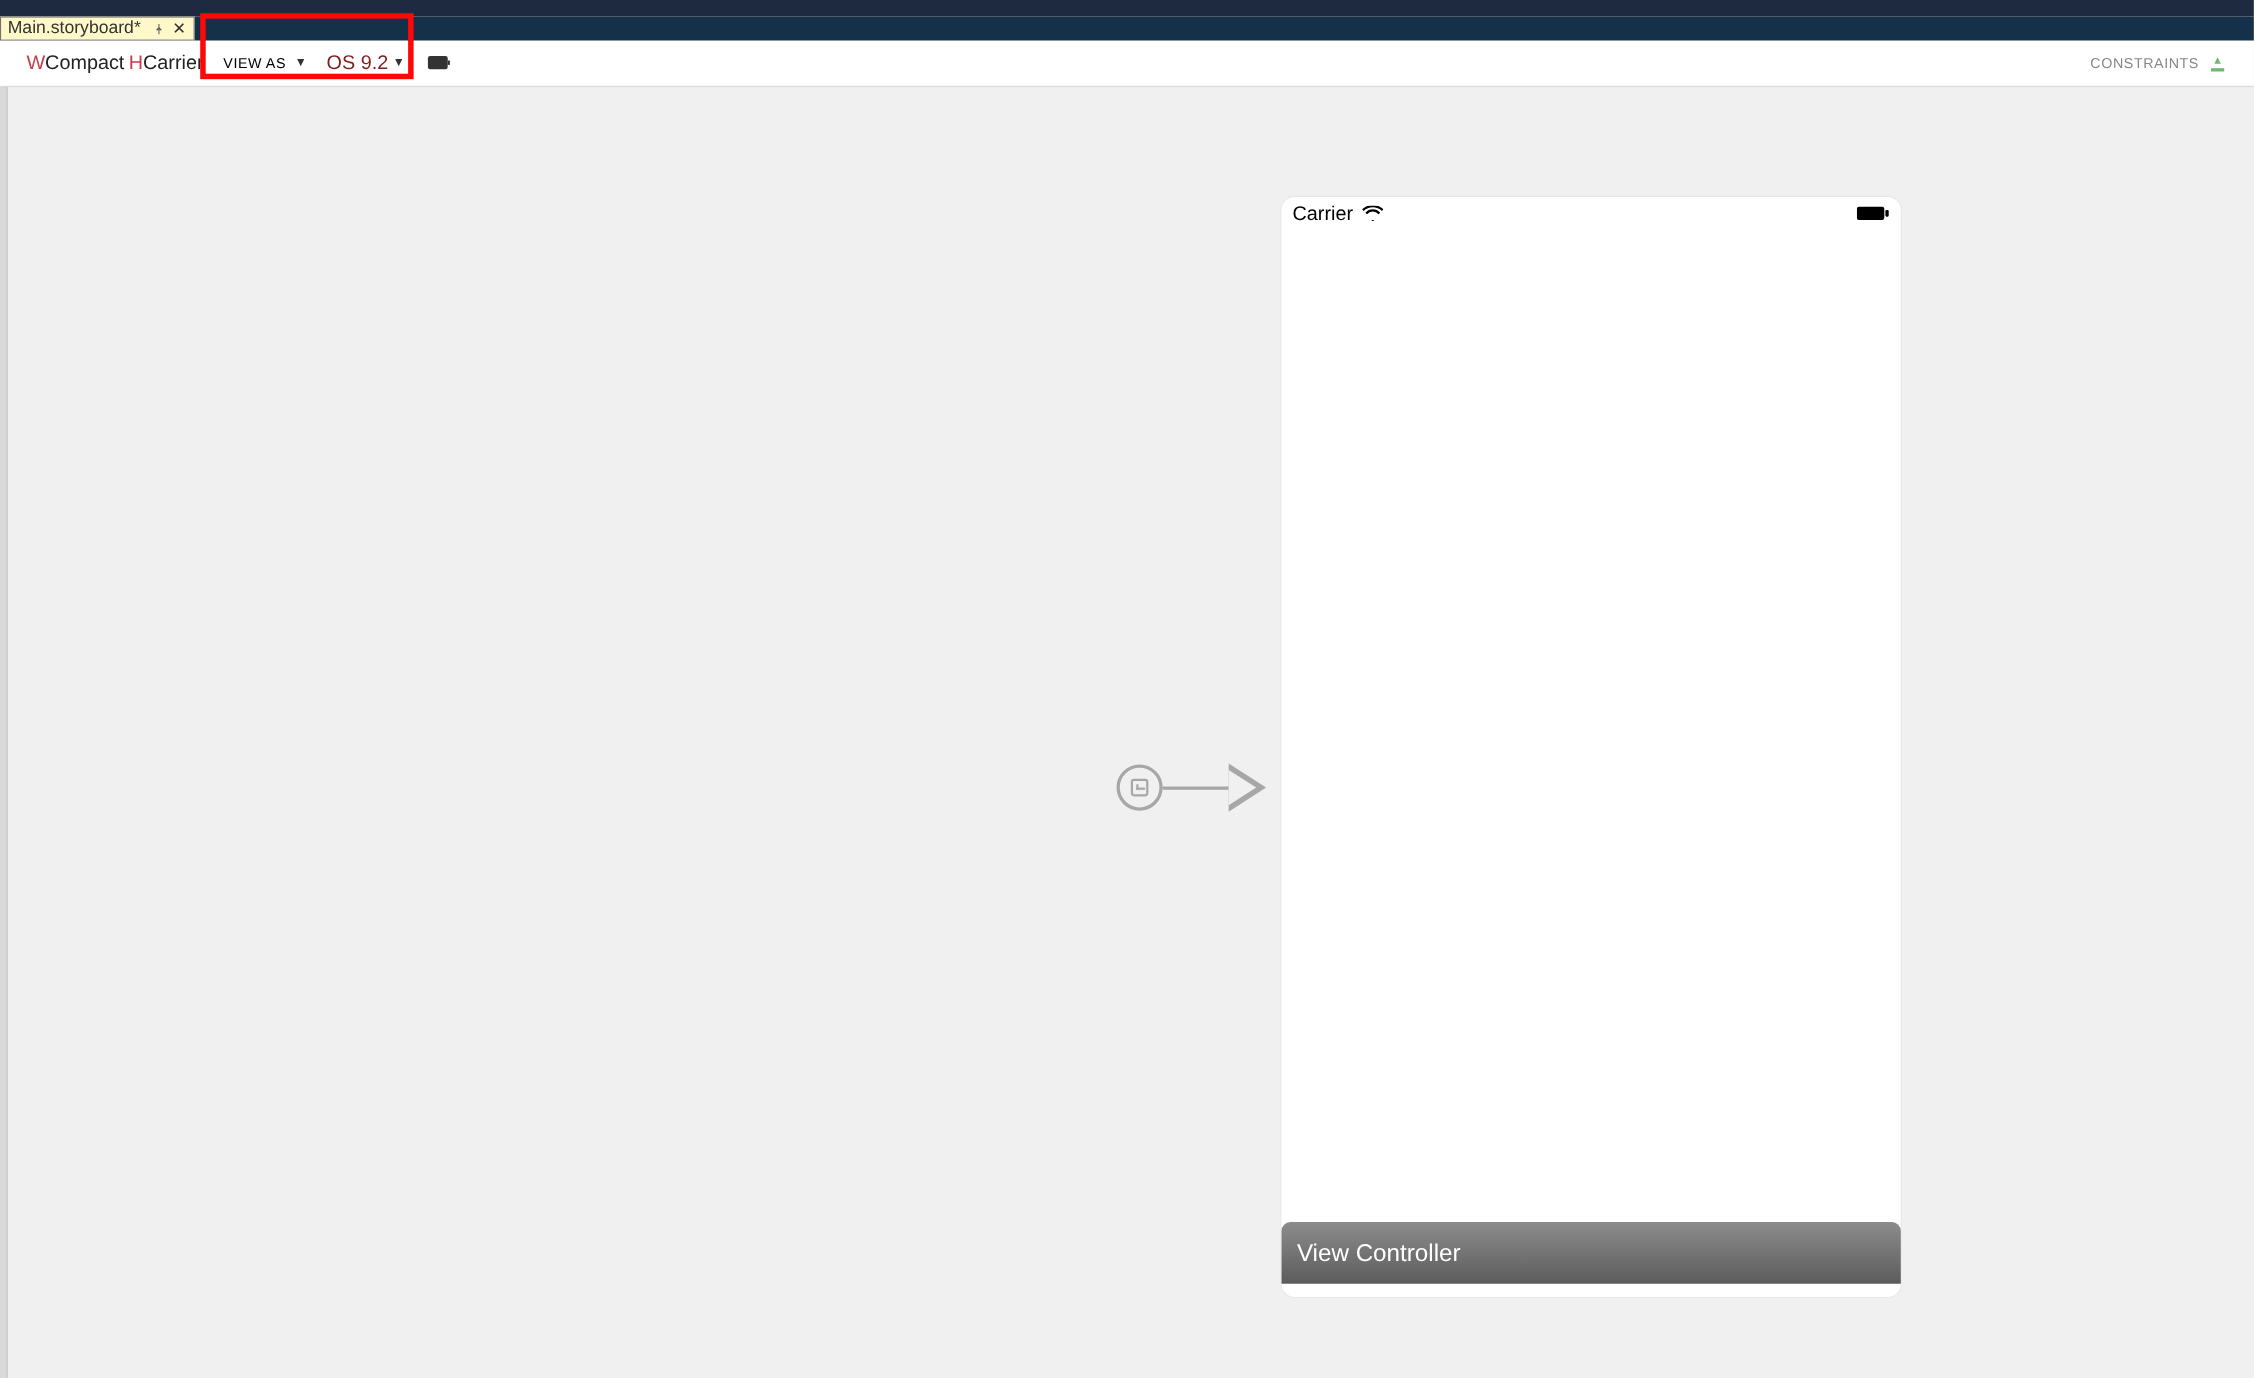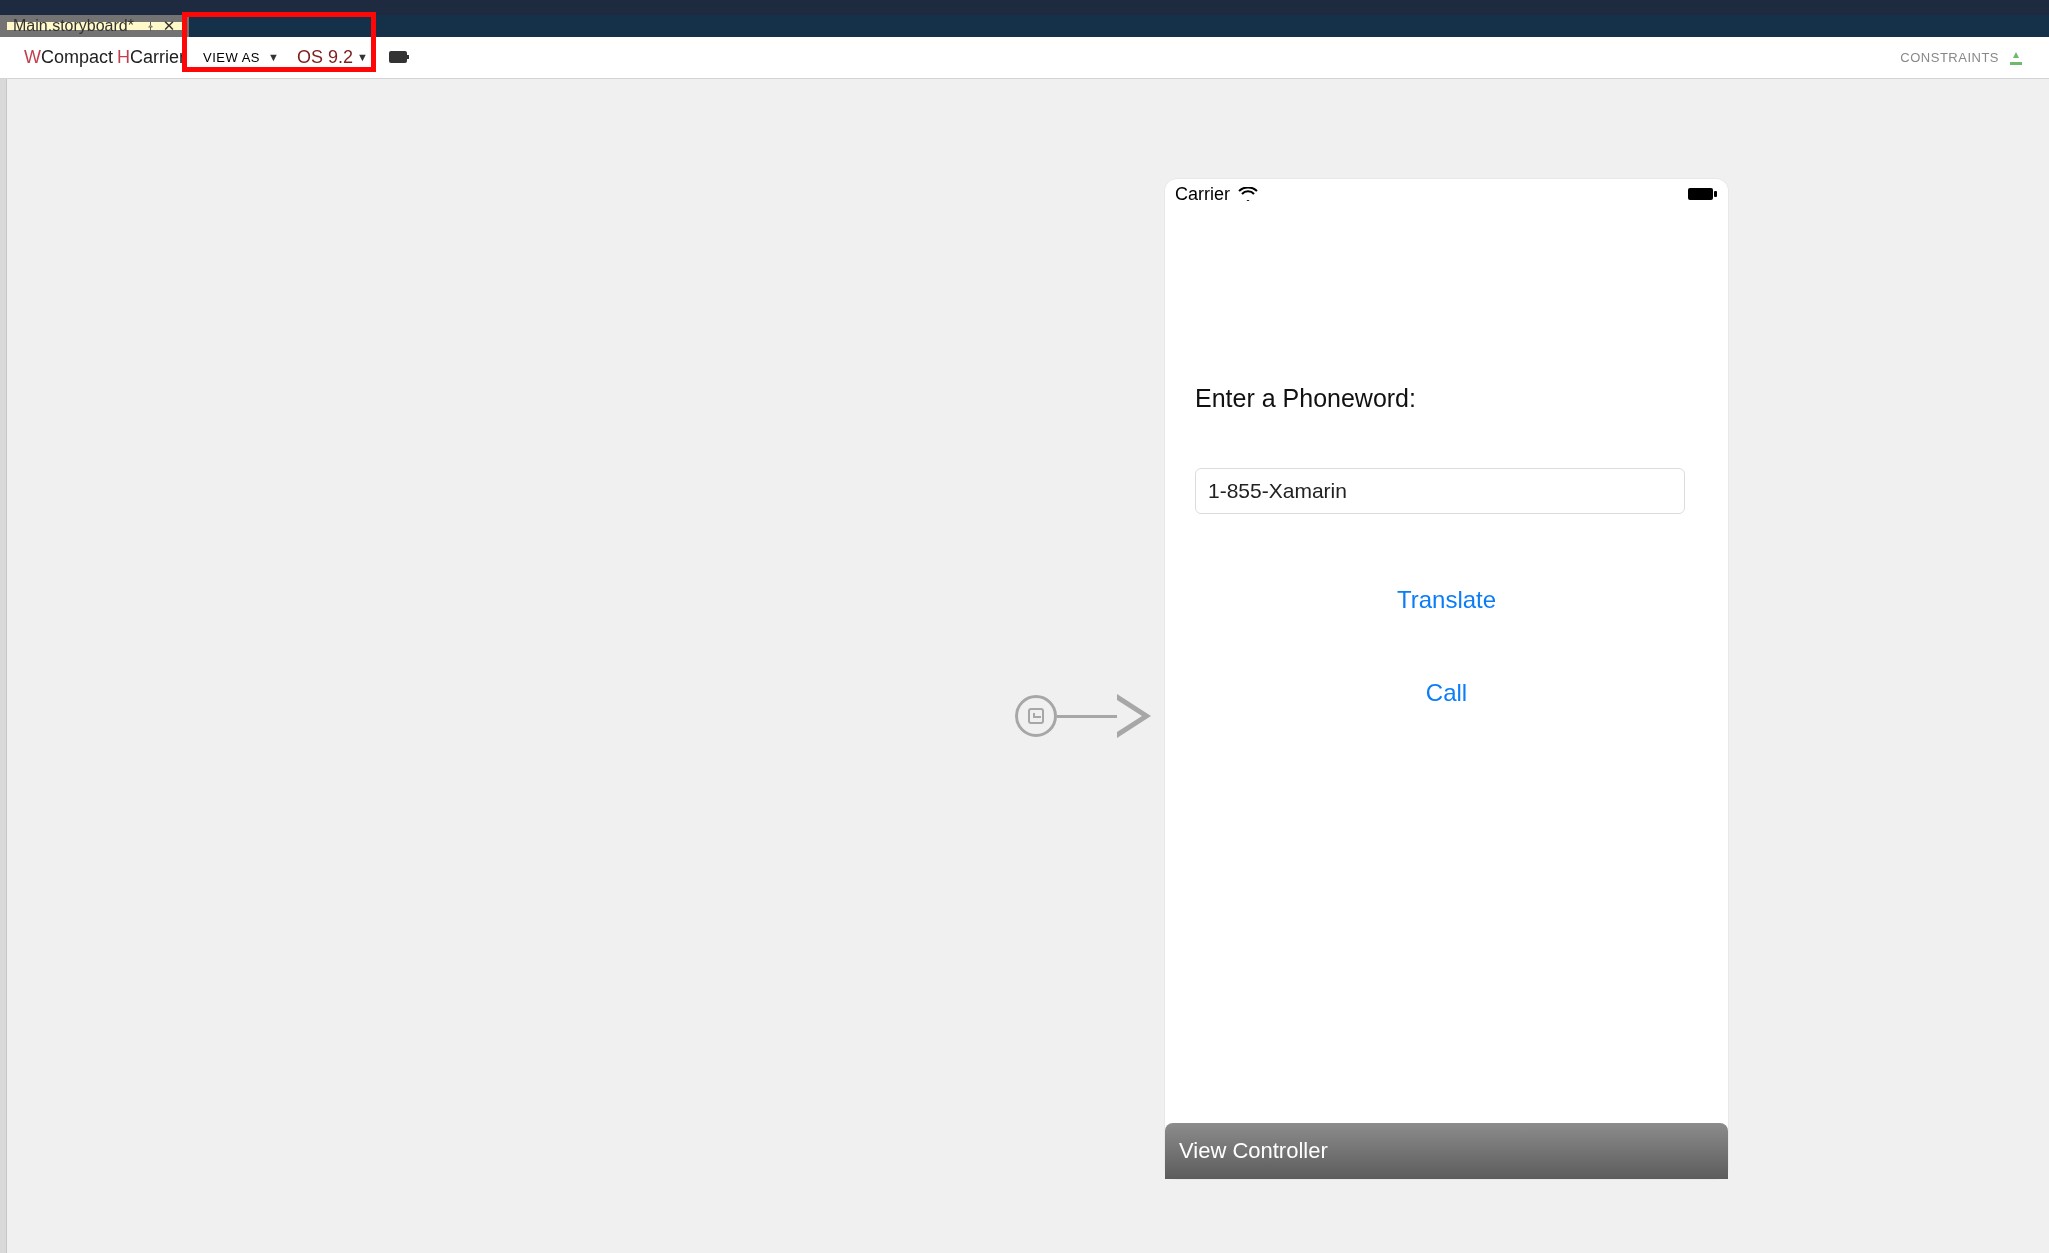--- a/index.html
+++ b/index.html
@@ -15,21 +15,21 @@
       background: #1d2a3f;
     }
     .tab-strip {
       height: 22px;
       background: #153049;
       display: flex;
       align-items: stretch;
     }
     .doc-tab {
       background: #fff9c9;
-      border: 7px solid #737373;
+      border: 1px solid #737373;
       display: flex;
       align-items: center;
       padding: 0 6px;
       font-size: 16px;
       color: #333;
       position: relative;
     }
     .doc-tab .pin {
       width: 14px;
       height: 14px;
@@ -230,21 +230,21 @@
       text-align: center;
       font-size: 24px;
       color: #0b7df7;
       cursor: default;
     }
     .ios-button.call {
       margin-top: 65px;
     }
     .bottom-bar {
       position: absolute;
-      left: 0; bottom: 0;
+      left: 0; bottom: 12px;
       width: 100%;
       height: 56px;
       background: linear-gradient(#8c8c8c, #5c5c5c);
       border-radius: 8px 8px 0 0;
       color: #fff;
       font-size: 22px;
       font-weight: 500;
       display: flex;
       align-items: center;
       padding: 0 14px;
@@ -322,30 +322,18 @@
         </span>
       </div>
       <span class="battery">
         <svg width="30" height="14" viewBox="0 0 30 14">
           <rect x="0" y="1" width="25" height="12" rx="2" fill="#000"></rect>
           <rect x="26" y="4" width="3" height="6" rx="1" fill="#000"></rect>
         </svg>
       </span>
     </div>
 
-    <div class="app-body">
-      <div class="phoneword-label">Enter a Phoneword:</div>
-      <div class="text-field">
-        <span>1-855-Xamarin</span>
-      </div>
-      <div class="ios-button">
-        <span>Translate</span>
-      </div>
-      <div class="ios-button call">
-        <span>Call</span>
-      </div>
-    </div>
 
     <div class="bottom-bar">
       <span>View Controller</span>
     </div>
   </div>
 </div>
 
 </body></html>

